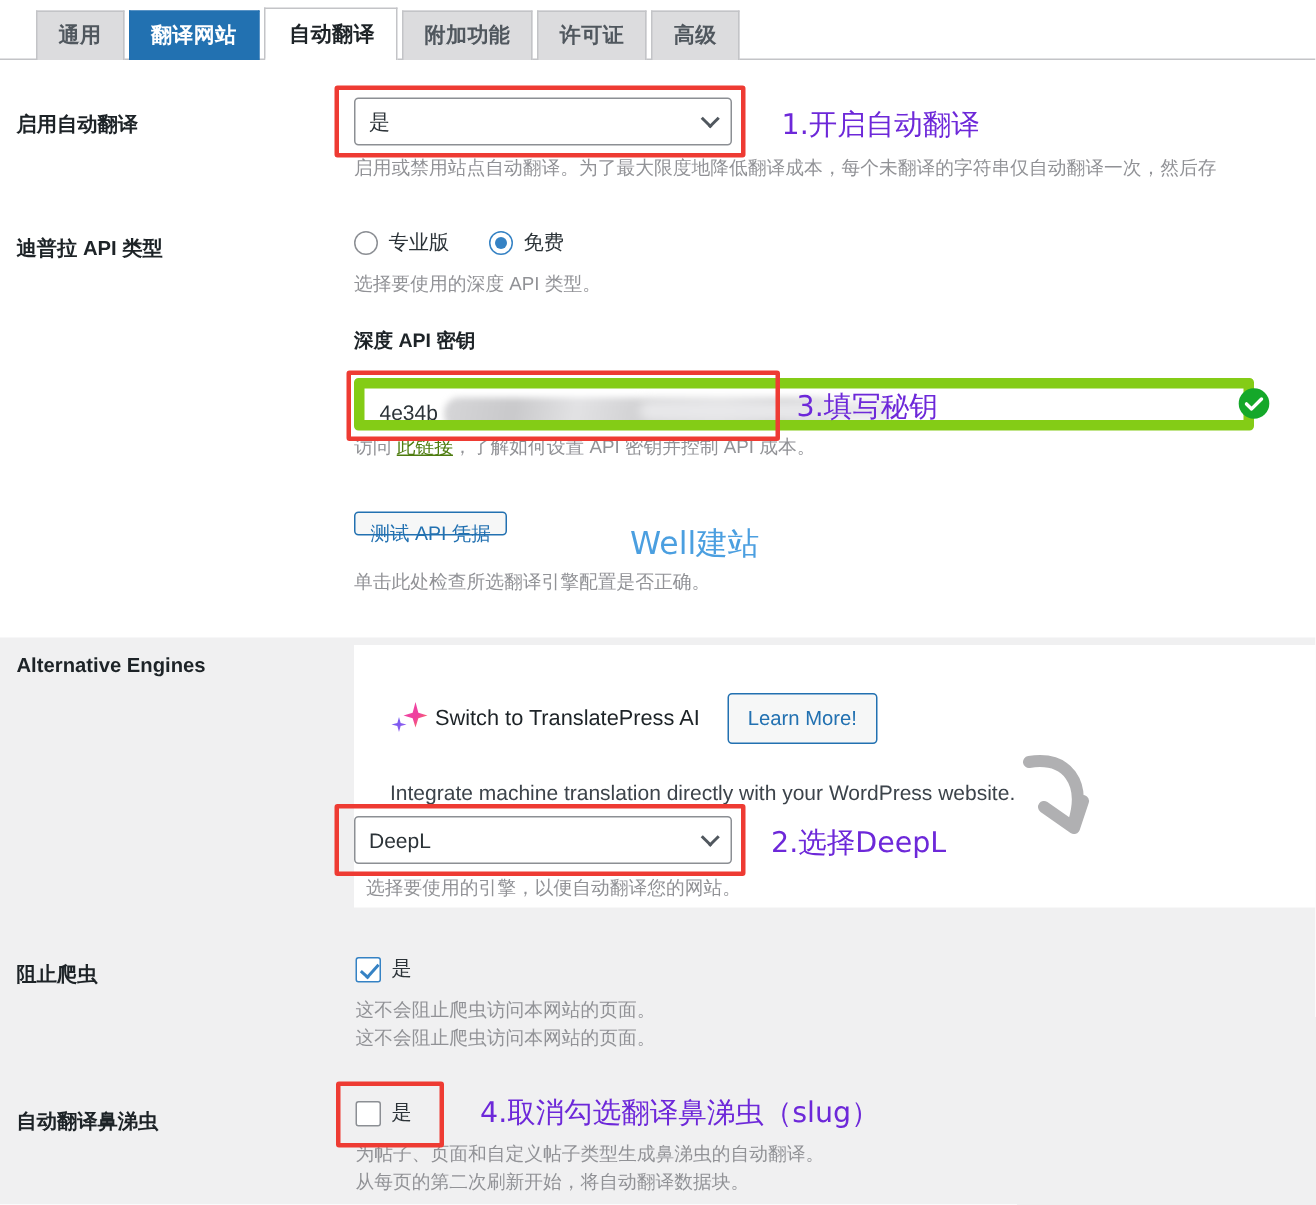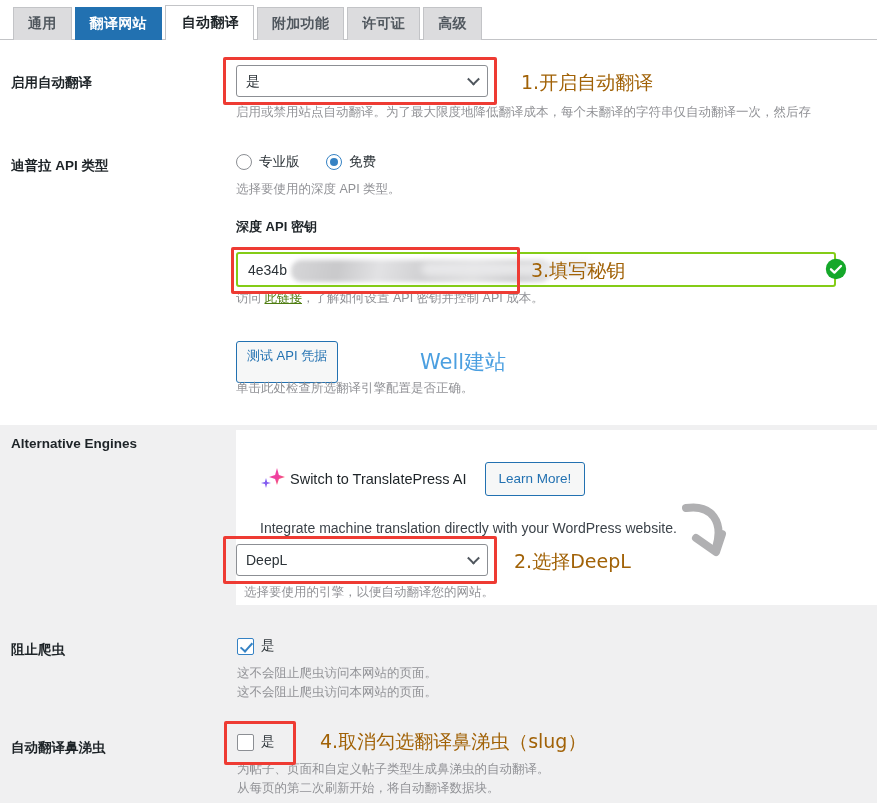--- a/index.html
+++ b/index.html
@@ -14,21 +14,21 @@
 
   
   .tabbar {
     position: absolute; left: 0; top: 0; width: 877px; height: 40px;
     background: #ffffff;
   }
   .tabbar .baseline {
     position: absolute; left: 0; bottom: 0; width: 877px; height: 1px;
     background: #c3c4c7;
   }
-  .tabs { position: absolute; left: 13px; bottom: 0; display: flex; align-items: flex-end; }
+  .tabs { position: absolute; left: 24px; bottom: 0; display: flex; align-items: flex-end; }
   .tab {
     height: 33px; line-height: 31px;
     padding: 0 14px;
     font-size: 14px;
     color: #50575e;
     background: #dcdcde;
     border: 1px solid #c3c4c7;
     border-bottom: none;
     margin-right: 3px;
     position: relative;
@@ -86,21 +86,21 @@
     width: 9px; height: 9px;
     border-right: 2px solid #50575e;
     border-bottom: 2px solid #50575e;
     transform: translateY(-70%) rotate(45deg);
   }
 
   
   .txtin {
     width: 600px; height: 35px;
     background: #ffffff;
-    border: 2px solid #84cc16;
+    border: 7px solid #84cc16;
     border-radius: 3px;
     font-size: 14px; color: #2c3338;
     padding: 0 10px; line-height: 33px;
     position: relative; overflow: hidden;
   }
   .redact {
     position: absolute; left: 53px; top: 6px;
     width: 260px; height: 22px;
     background: linear-gradient(100deg,#d6d6d8 0%,#c9c9cb 18%,#e2e2e4 34%,#cfcfd1 52%,#dededf 70%,#c8c8ca 86%,#d9d9db 100%);
     filter: blur(2.2px);
@@ -137,21 +137,21 @@
   .cbx.on:after {
     content: ""; position: absolute; left: 5px; top: 1px;
     width: 5px; height: 10px;
     border-right: 2.4px solid #3582c4; border-bottom: 2.4px solid #3582c4;
     transform: rotate(42deg);
   }
 
   
   .btn-sec {
     display: inline-block;
-    height: 42px; line-height: 28px;
+    height: 16px; line-height: 28px;
     padding: 0 10px;
     font-size: 13px; color: #2271b1;
     background: #f6f7f7;
     border: 1px solid #2271b1;
     border-radius: 3px;
   }
 
   
   .subhead { font-size: 13px; font-weight: 700; color: #1d2327; }
 
@@ -164,21 +164,21 @@
   .alt-bg {
     position: absolute; left: 0; top: 425px; width: 877px; height: 378px;
     background: #f0f0f1;
   }
   .promo-title { font-size: 14.5px; color: #1d2327; }
   .promo-sub { font-size: 14px; color: #3c434a; }
 
   
   .ann {
     position: absolute;
-    color: #a16207;
+    color: #6d28d9;
     font-size: 19px;
     white-space: nowrap;
     font-family: "DejaVu Sans", "Liberation Sans", sans-serif;
     text-align: center;
   }
   .redbox {
     position: absolute;
     border: 3px solid #ee3b33;
     border-radius: 2px;
     pointer-events: none;

